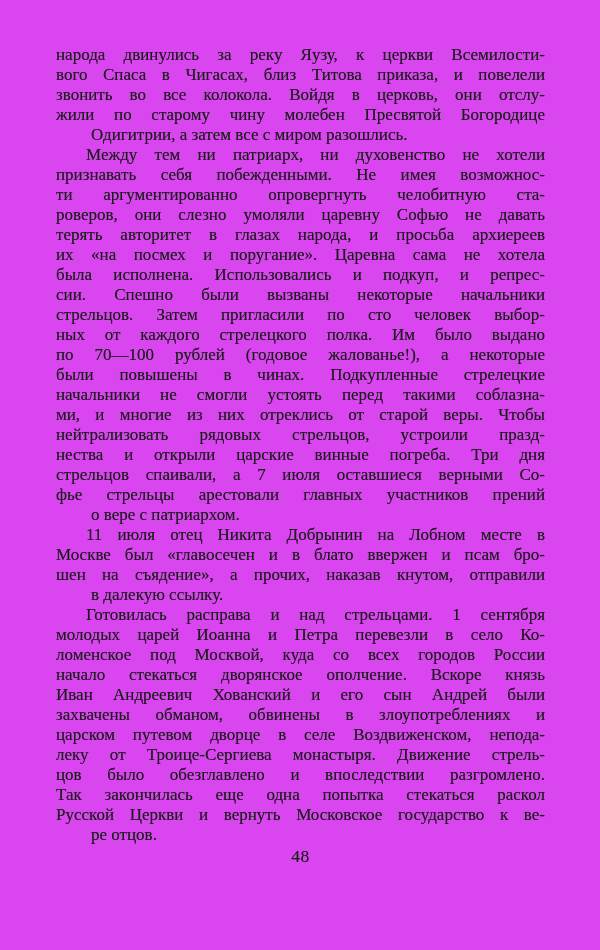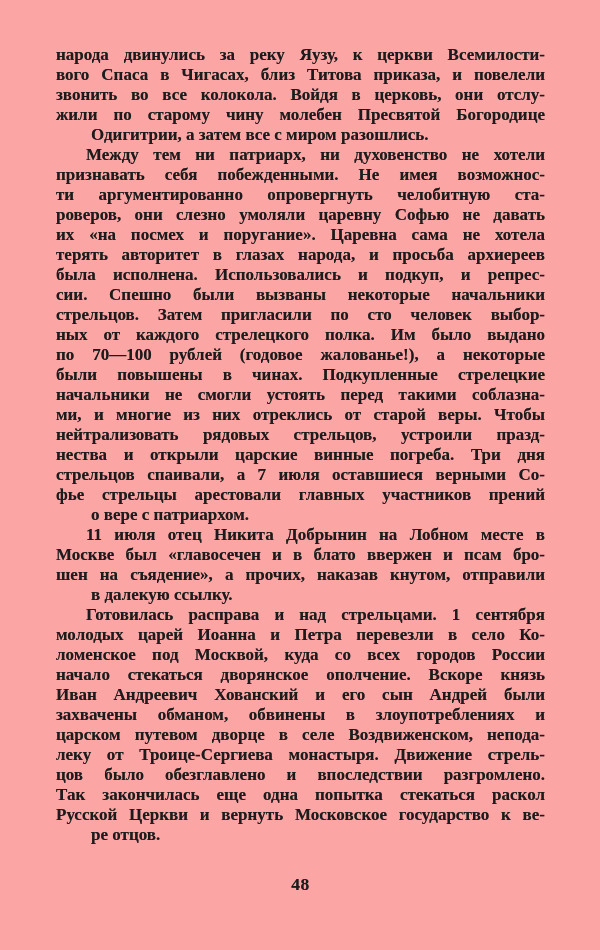--- a/index.html
+++ b/index.html
@@ -4,42 +4,41 @@
 <style>
   html, body { margin: 0; padding: 0; }
   body {
     width: 600px; height: 950px;
     background: #ffffff;
     overflow: hidden;
   }
   .page {
     box-sizing: border-box;
     width: 600px; height: 950px;
-    background: #fca5a5;
+    background: #d946ef;
     padding: 45px 55px 0 56px;
-    font-weight: bold;
   }
   .text-column {
     width: 489px;
     font-family: "Liberation Serif", "DejaVu Serif", serif;
     font-size: 17px;
     line-height: 20px;
     color: #1c1c1c;
     text-shadow: 0 0 0.5px rgba(25,25,25,0.55);
   }
   .paragraph { margin: 0; }
   .line {
     text-align: justify;
     text-align-last: justify;
     white-space: normal;
   }
   .line.last { text-align-last: left; margin-left: 35px; }
   .line.indent { text-indent: 30px; }
   .page-number {
-    margin-top: 29px;
+    margin-top: 1px;
     width: 489px;
     text-align: center;
     font-family: "Liberation Serif", "DejaVu Serif", serif;
     font-size: 17.5px;
     color: #1c1c1c;
     text-shadow: 0 0 0.5px rgba(25,25,25,0.55);
     letter-spacing: 0.5px;
   }
 </style>
 </head>
@@ -52,22 +51,22 @@
         <div class="line">вого Спаса в Чигасах, близ Титова приказа, и повелели</div>
         <div class="line">звонить во все колокола. Войдя в церковь, они отслу-</div>
         <div class="line">жили по старому чину молебен Пресвятой Богородице</div>
         <div class="line last">Одигитрии, а затем все с миром разошлись.</div>
       </div>
       <div class="paragraph">
         <div class="line indent">Между тем ни патриарх, ни духовенство не хотели</div>
         <div class="line">признавать себя побежденными. Не имея возможнос-</div>
         <div class="line">ти аргументированно опровергнуть челобитную ста-</div>
         <div class="line">роверов, они слезно умоляли царевну Софью не давать</div>
+        <div class="line">терять авторитет в глазах народа, и просьба архиереев</div>
         <div class="line">их «на посмех и поругание». Царевна сама не хотела</div>
-        <div class="line">терять авторитет в глазах народа, и просьба архиереев</div>
         <div class="line">была исполнена. Использовались и подкуп, и репрес-</div>
         <div class="line">сии. Спешно были вызваны некоторые начальники</div>
         <div class="line">стрельцов. Затем пригласили по сто человек выбор-</div>
         <div class="line">ных от каждого стрелецкого полка. Им было выдано</div>
         <div class="line">по 70—100 рублей (годовое жалованье!), а некоторые</div>
         <div class="line">были повышены в чинах. Подкупленные стрелецкие</div>
         <div class="line">начальники не смогли устоять перед такими соблазна-</div>
         <div class="line">ми, и многие из них отреклись от старой веры. Чтобы</div>
         <div class="line">нейтрализовать рядовых стрельцов, устроили празд-</div>
         <div class="line">нества и открыли царские винные погреба. Три дня</div>

